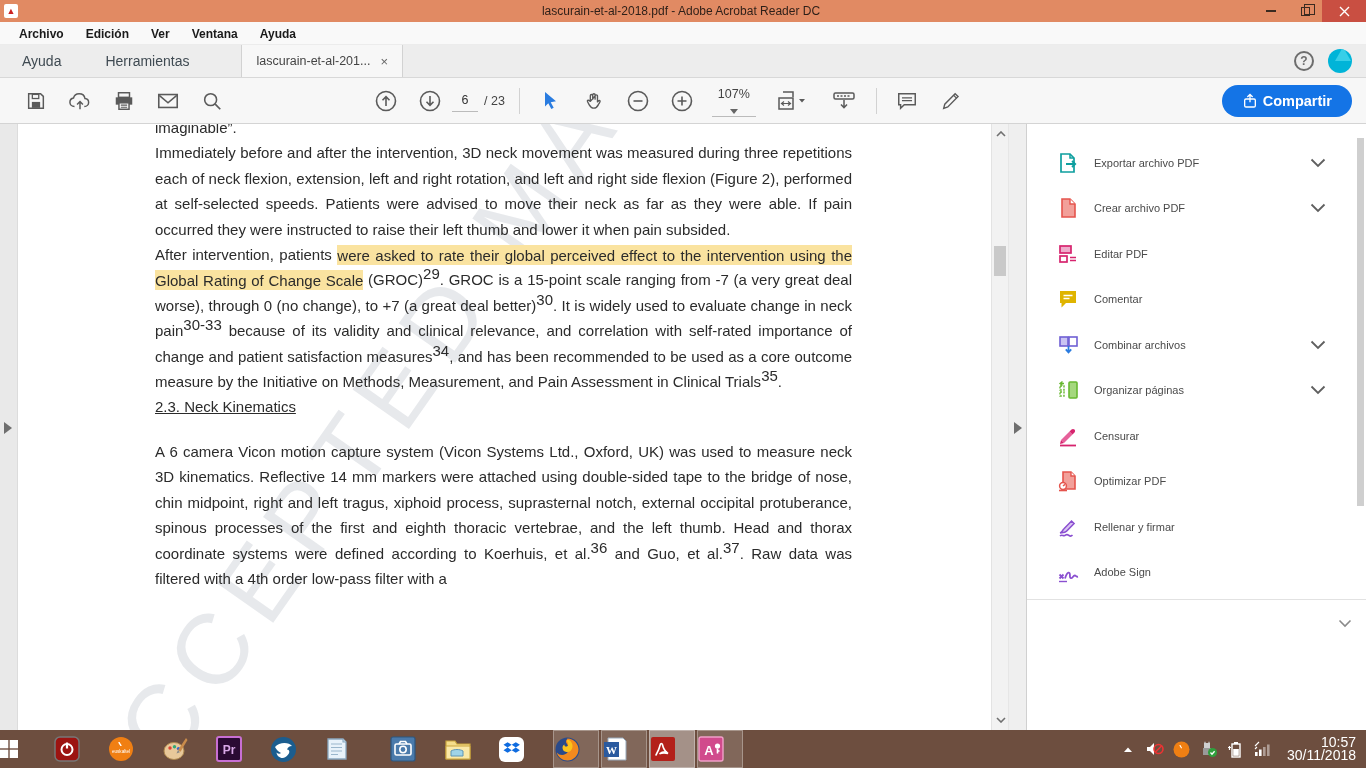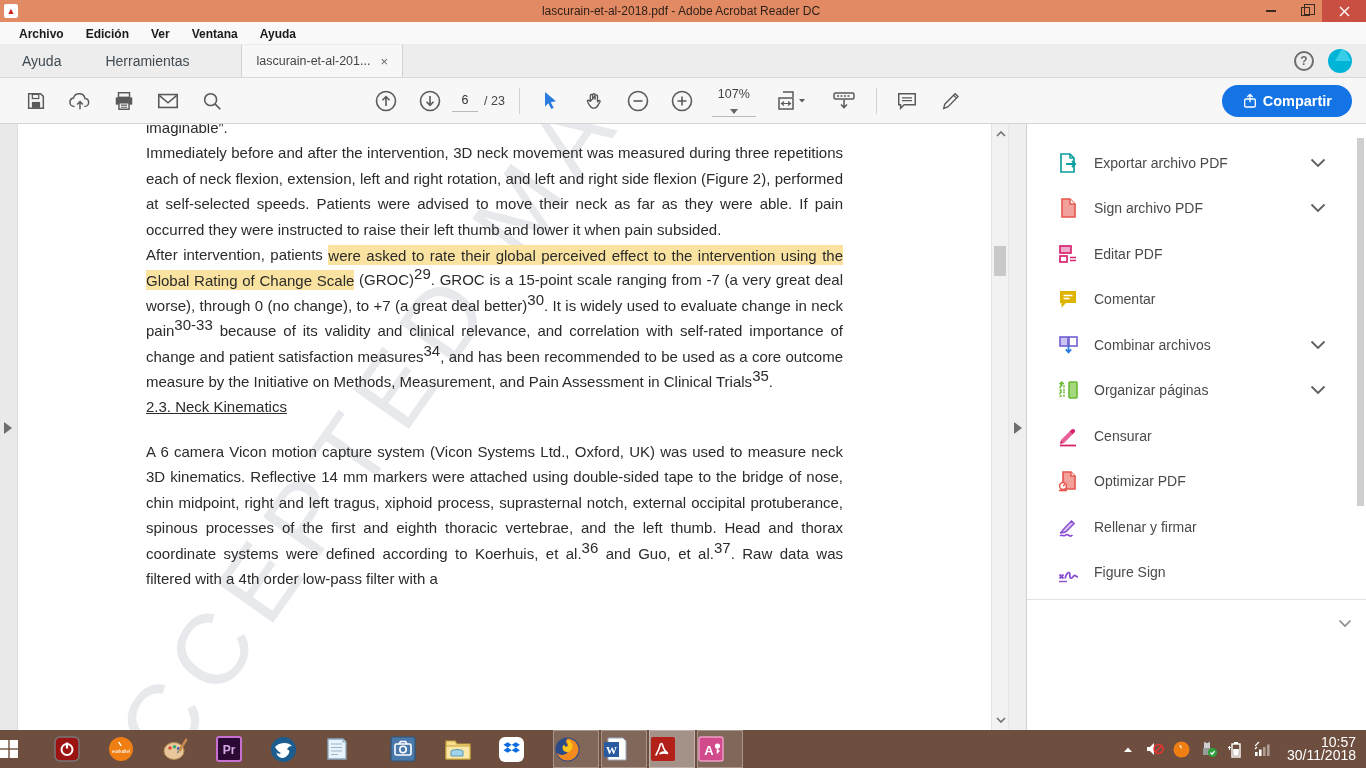--- a/index.html
+++ b/index.html
@@ -59,21 +59,21 @@
     height:32px; padding:0 20px; display:flex; align-items:center; gap:5px; font-size:14.5px; font-weight:bold; }
 
   
   .content { flex:1 1 auto; display:flex; min-height:0; position:relative; }
   .left-strip { flex:0 0 18px; background:#e9e9e9; border-right:1px solid #dcdcdc; position:relative; }
   .panel-handle { position:absolute; top:298px; left:4px; width:0; height:0;
     border-top:6px solid transparent; border-bottom:6px solid transparent; border-left:8px solid #6e6e6e; }
   .doc-area { flex:1 1 auto; background:#fff; position:relative; overflow:hidden; }
   .watermark { position:absolute; left:30px; top:660px; transform:rotate(-55deg); transform-origin:0 0;
     font-size:100px; letter-spacing:14px; color:rgba(120,132,152,0.18); white-space:nowrap; font-weight:400; }
-  .doc-text { position:absolute; left:128px; top:-9px; width:697px; font-size:15px;
+  .doc-text { position:absolute; left:137px; top:-9px; width:697px; font-size:15px;
     line-height:25.4px; color:#2b2b2b; text-align:justify; }
   .doc-text p { margin:0; }
   .p0 { margin-bottom:14px; }
   .p1 { margin-bottom:16px; }
   .p2 { margin-bottom:53px; }
   .doc-heading { text-decoration:underline; margin-bottom:19px !important; text-align:left; }
   .doc-text mark { background:#fae3a0; color:inherit; padding:1.5px 0; }
   .doc-text sup { font-size:15px; line-height:0; }
   .doc-scrollbar { flex:0 0 17px; background:#f2f2f2; border-left:1px solid #e3e3e3; position:relative; }
   .sb-arrow { position:absolute; left:0; width:17px; height:16px; display:flex; align-items:center; justify-content:center; }
@@ -81,21 +81,21 @@
   .sb-thumb { position:absolute; left:2px; top:122px; width:12px; height:30px; background:#c9c9c9; }
   .right-strip { flex:0 0 18px; background:#efefef; position:relative; border-left:1px solid #e6e6e6; }
   .right-strip .panel-handle { left:5px; }
 
   
   .sidebar { flex:0 0 340px; background:#fff; border-left:1px solid #d0d0d0;
     display:flex; flex-direction:column; position:relative; }
   .tool-list { padding-top:16px; }
   .tool-row { height:45.5px; display:flex; align-items:center; padding-left:29px; }
   .tool-row .t-icon { width:24px; height:24px; margin-right:14px; flex:0 0 24px; }
-  .tool-row .t-label { font-size:14px; color:#4a4a4a; }
+  .tool-row .t-label { font-size:11px; color:#4a4a4a; }
   .tool-row .chev { margin-left:auto; margin-right:40px; }
   .side-scroll { position:absolute; right:2px; top:14px; width:7px; height:368px; background:#cfcfcf; border-radius:0; }
   .side-scroll-chev { position:absolute; right:14px; top:495px; }
   .side-divider { margin-top:4px; border-top:1px solid #e2e2e2; }
   .promo { text-align:center; margin-top:14px; }
   .promo .line { font-size:12.5px; font-weight:bold; color:#1d1d1d; line-height:16px; }
   .promo .link { display:inline-block; margin-top:11px; font-size:12.5px; color:#0f6ce0; }
 
   
   .taskbar { flex:0 0 38px; background:#6d4e3f; display:flex; align-items:stretch; }
@@ -318,21 +318,21 @@
           <svg class="chev" width="16" height="10" viewBox="0 0 16 10">
               <path d="M1.5 1.5L8 8l6.5-6.5" fill="none" stroke="#5f5f5f" stroke-width="1.8"></path>
             </svg>
         </div>
 
         <div class="tool-row">
           <svg class="t-icon" viewBox="0 0 24 24">
               <path d="M6 3h8l5 5v13H6z" fill="#f2a09a" stroke="#e5544d" stroke-width="1.6"></path>
               <path d="M14 3v5h5" fill="#fff" stroke="#e5544d" stroke-width="1.4"></path>
             </svg>
-          <span class="t-label">Sign archivo PDF</span>
+          <span class="t-label">Crear archivo PDF</span>
           <svg class="chev" width="16" height="10" viewBox="0 0 16 10">
               <path d="M1.5 1.5L8 8l6.5-6.5" fill="none" stroke="#5f5f5f" stroke-width="1.8"></path>
             </svg>
         </div>
 
         <div class="tool-row">
           <svg class="t-icon" viewBox="0 0 24 24">
               <rect x="4" y="4" width="11" height="7" fill="#eeaccb" stroke="#d6246e" stroke-width="1.7"></rect>
               <rect x="4" y="14" width="7" height="6" fill="none" stroke="#d6246e" stroke-width="1.7"></rect>
               <path d="M14 15.5h6M14 18.5h6" stroke="#d6246e" stroke-width="1.7"></path>
@@ -402,21 +402,21 @@
             </svg>
           <span class="t-label">Rellenar y firmar</span>
         </div>
 
         <div class="tool-row">
           <svg class="t-icon" viewBox="0 0 24 24">
               <path d="M3.5 14.5l4 4m0-4l-4 4" stroke="#8a4fd0" stroke-width="1.8"></path>
               <path d="M9 18.5c1.2-4.5 3.2-7 4.5-5.5 1.2 1.4-.6 5 1.5 5.2 1.6.2 2-2.7 3.8-2.7 1.2 0 1.6 1.6 3.2 1.2" fill="none" stroke="#8a4fd0" stroke-width="1.8"></path>
               <path d="M3 21.5h8" stroke="#8a4fd0" stroke-width="1.4"></path>
             </svg>
-          <span class="t-label">Figure Sign</span>
+          <span class="t-label">Adobe Sign</span>
         </div>
 
       </div>
 
       <div class="side-scroll"></div>
       <svg class="side-scroll-chev" width="14" height="9" viewBox="0 0 14 9">
           <path d="M1.5 1.5L7 7l5.5-5.5" fill="none" stroke="#8a8a8a" stroke-width="1.6"></path>
         </svg>
 
       <div class="side-divider"></div>

